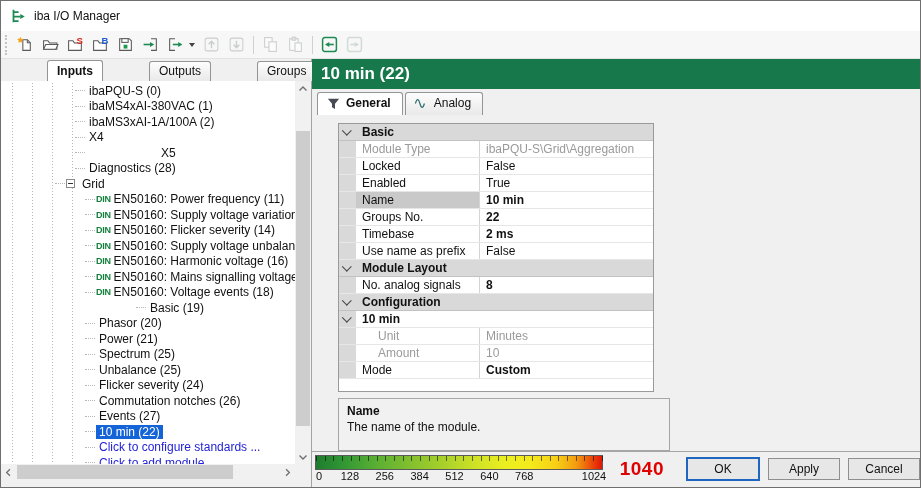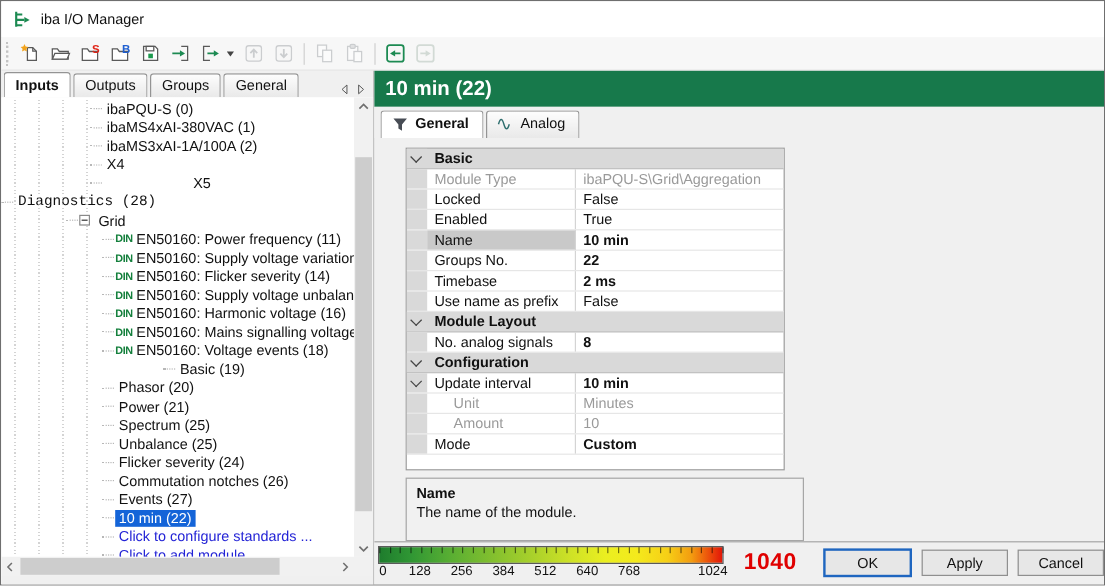--- a/index.html
+++ b/index.html
@@ -22,21 +22,21 @@
   .tbtn svg { width:17px; height:17px; }
   .tsep { width:1px; height:18px; background:#d0d0d0; margin:0 4px; }
   .caret { width:0; height:0; border-left:3.5px solid transparent; border-right:3.5px solid transparent; border-top:4px solid #444; margin:0 4px 0 1px; }
 
   
   .main { display:flex; height:428px; }
   .left { width:311px; background:#f0f0f0; border-right:1px solid #a3a3a3; display:flex; flex-direction:column; }
 
   
   .tabstrip { height:22px; display:flex; align-items:flex-end; padding:2px 2px 0 2px; background:#f0f0f0; }
-  .ltab { padding:2px 9px 3px 9px; border:1px solid #949494; border-bottom:none; border-radius:3px 3px 0 0; background:linear-gradient(#fdfdfd,#e9e9e9); margin-right:2px; white-space:nowrap; }
+  .ltab { padding:2px 9px 3px 9px; border:1px solid #949494; border-bottom:none; border-radius:3px 3px 0 0; background:linear-gradient(#fdfdfd,#e9e9e9); margin-right:2px; white-space:nowrap;margin-left:44px; }
   .ltab.active { background:#fff; font-weight:bold; padding-top:3px; }
   .tabarrows { margin-left:auto; display:flex; align-items:center; padding-right:2px; }
   .tabarrows span { display:flex; width:13px; }
 
   
   .tree-wrap { flex:1; position:relative; background:#fff; overflow:hidden; }
   .tree-rows { position:absolute; left:0; top:2px; right:16px; bottom:23px; overflow:hidden; }
   .guide { position:absolute; top:0; bottom:0; width:1px; background:repeating-linear-gradient(to bottom,#b7b7b7 0 1px,transparent 1px 3px); }
   .tree-row { height:15.5px; display:flex; align-items:center; white-space:nowrap; }
   .stub { width:10px; border-top:1px dotted #b7b7b7; margin-right:1px; flex:none; }
@@ -351,21 +351,21 @@
                   <circle cx="7" cy="6.2" r="0.8" fill="#c22" stroke="none"></circle>
                   <circle cx="9" cy="6.2" r="0.8" fill="#222" stroke="none"></circle>
                   <circle cx="7" cy="9" r="0.8" fill="#222" stroke="none"></circle>
                   <circle cx="9" cy="9" r="0.8" fill="#c22" stroke="none"></circle>
                   <circle cx="7" cy="11.8" r="0.8" fill="#c22" stroke="none"></circle>
                   <circle cx="9" cy="11.8" r="0.8" fill="#222" stroke="none"></circle>
                 </svg>
               </span>
               <span class="tlabel">X5</span>
             </div>
-            <div class="tree-row" style=" font-family: Liberation Mono, monospace;">
+            <div class="tree-row" style="padding-left: 74px;">
               <span class="stub"></span>
               <span class="icon" style="display: flex;">
                 <svg viewBox="0 0 16 16" fill="none" stroke-width="1">
                   <path d="M2.5 13.5l8-8" stroke="#6a6a6a" stroke-width="1.8"></path>
                   <rect x="9.2" y="1.2" width="5" height="3" rx="0.6" transform="rotate(45 11.7 2.7)" fill="#8a8a8a" stroke="none"></rect>
                   <path d="M13.5 13.5L5 5" stroke="#9a9a9a" stroke-width="1.8"></path>
                   <circle cx="3.8" cy="3.8" r="1.7" stroke="#9a9a9a" stroke-width="1.3"></circle>
                 </svg>
               </span>
               <span class="tlabel">Diagnostics (28)</span>
@@ -665,21 +665,20 @@
             <div class="g-row section">
               <div class="gutter">
                 <span class="chev"></span>
               </div>
               <div class="glabel">Configuration</div>
             </div>
             <div class="g-row">
               <div class="gutter">
                 <span class="chev"></span>
               </div>
-              <div class="glabel">Update interval</div>
               <div class="gvalue bold">10 min</div>
             </div>
             <div class="g-row">
               <div class="gutter"></div>
               <div class="glabel ind muted">Unit</div>
               <div class="gvalue muted">Minutes</div>
             </div>
             <div class="g-row">
               <div class="gutter"></div>
               <div class="glabel ind muted">Amount</div>

